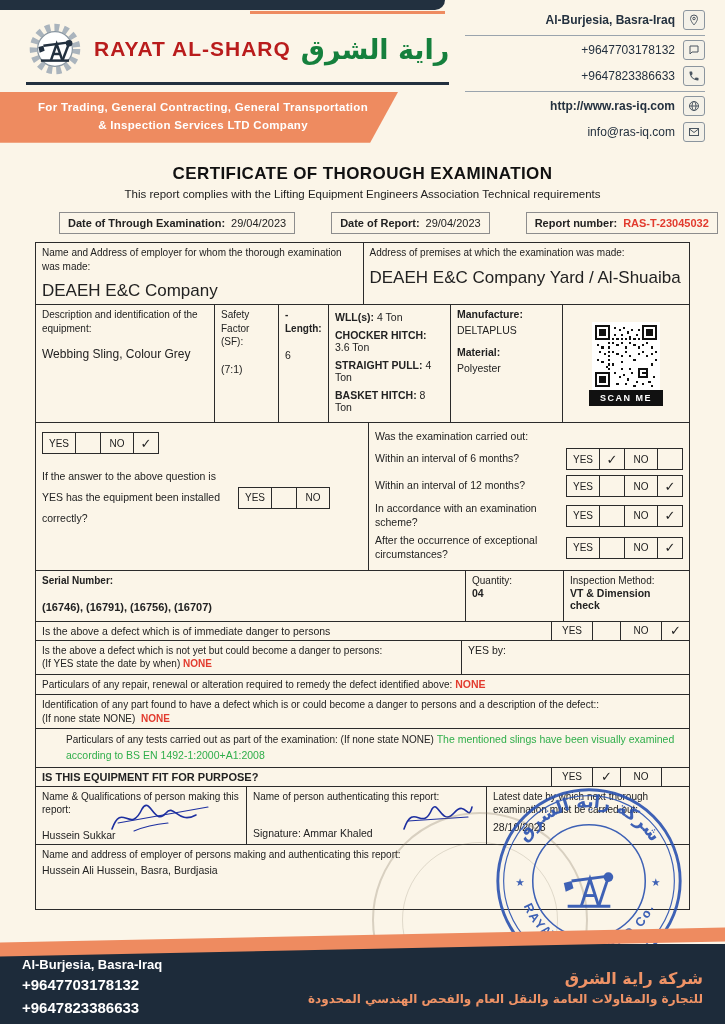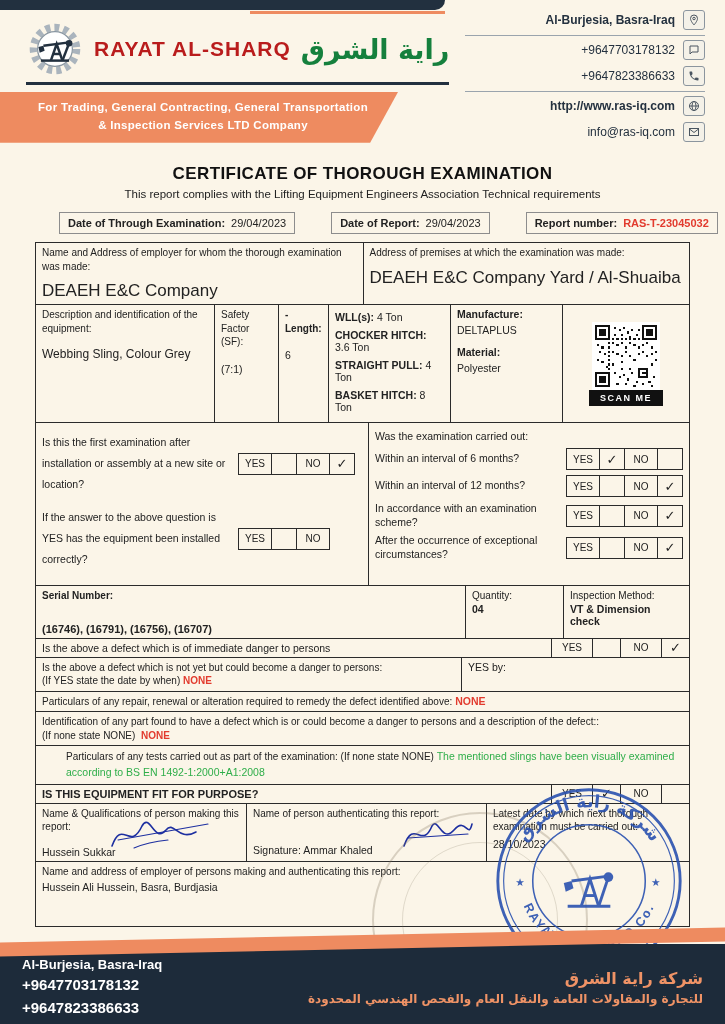--- a/index.html
+++ b/index.html
@@ -255,21 +255,20 @@
             <path d="M9 22h1v1H9zM13 23h1v1h-1zM17 22h1v1h-1zM23 22h1v1h-1zM11 24h1v1h-1zM21 24h1v1h-1zM27 24h1v1h-1zM15 25h1v1h-1zM19 26h1v1h-1zM25 26h1v1h-1zM10 27h1v1h-1zM14 27h1v1h-1zM22 27h1v1h-1zM18 28h1v1h-1zM26 28h1v1h-1z"></path>
           </g>
         </svg>
         <div class="scanme">SCAN ME</div>
       </div>
     </div>
 
     <div class="r r3">
       <div class="c cl">
         <div class="qrow">
-          <div class="qtext">Is this the first examination after installation or assembly at a new site or location?</div>
           <div class="ckg">
             <div class="ck lab">YES</div>
             <div class="ck mark"></div>
             <div class="ck lab">NO</div>
             <div class="ck mark">✓</div>
           </div>
         </div>
         <div class="qrow">
           <div class="qtext">If the answer to the above question is YES has the equipment been installed correctly?</div>
           <div class="ckg">
@@ -320,21 +319,21 @@
             <div class="ck lab">NO</div>
             <div class="ck mark">✓</div>
           </div>
         </div>
       </div>
     </div>
 
     <div class="r r4">
       <div class="c serial">
         <div class="lbl bold">Serial Number:</div>
-        <div class="bold" style="margin-top:20px;font-size:11px;">(16746), (16791), (16756), (16707)</div>
+        <div class="bold" style="margin-top:14px;font-size:11px;">(16746), (16791), (16756), (16707)</div>
       </div>
       <div class="c qty">
         <div class="lbl">Quantity:</div>
         <div class="bold">04</div>
       </div>
       <div class="c method">
         <div class="lbl">Inspection Method:</div>
         <div class="bold">VT &amp; Dimension check</div>
       </div>
     </div>

